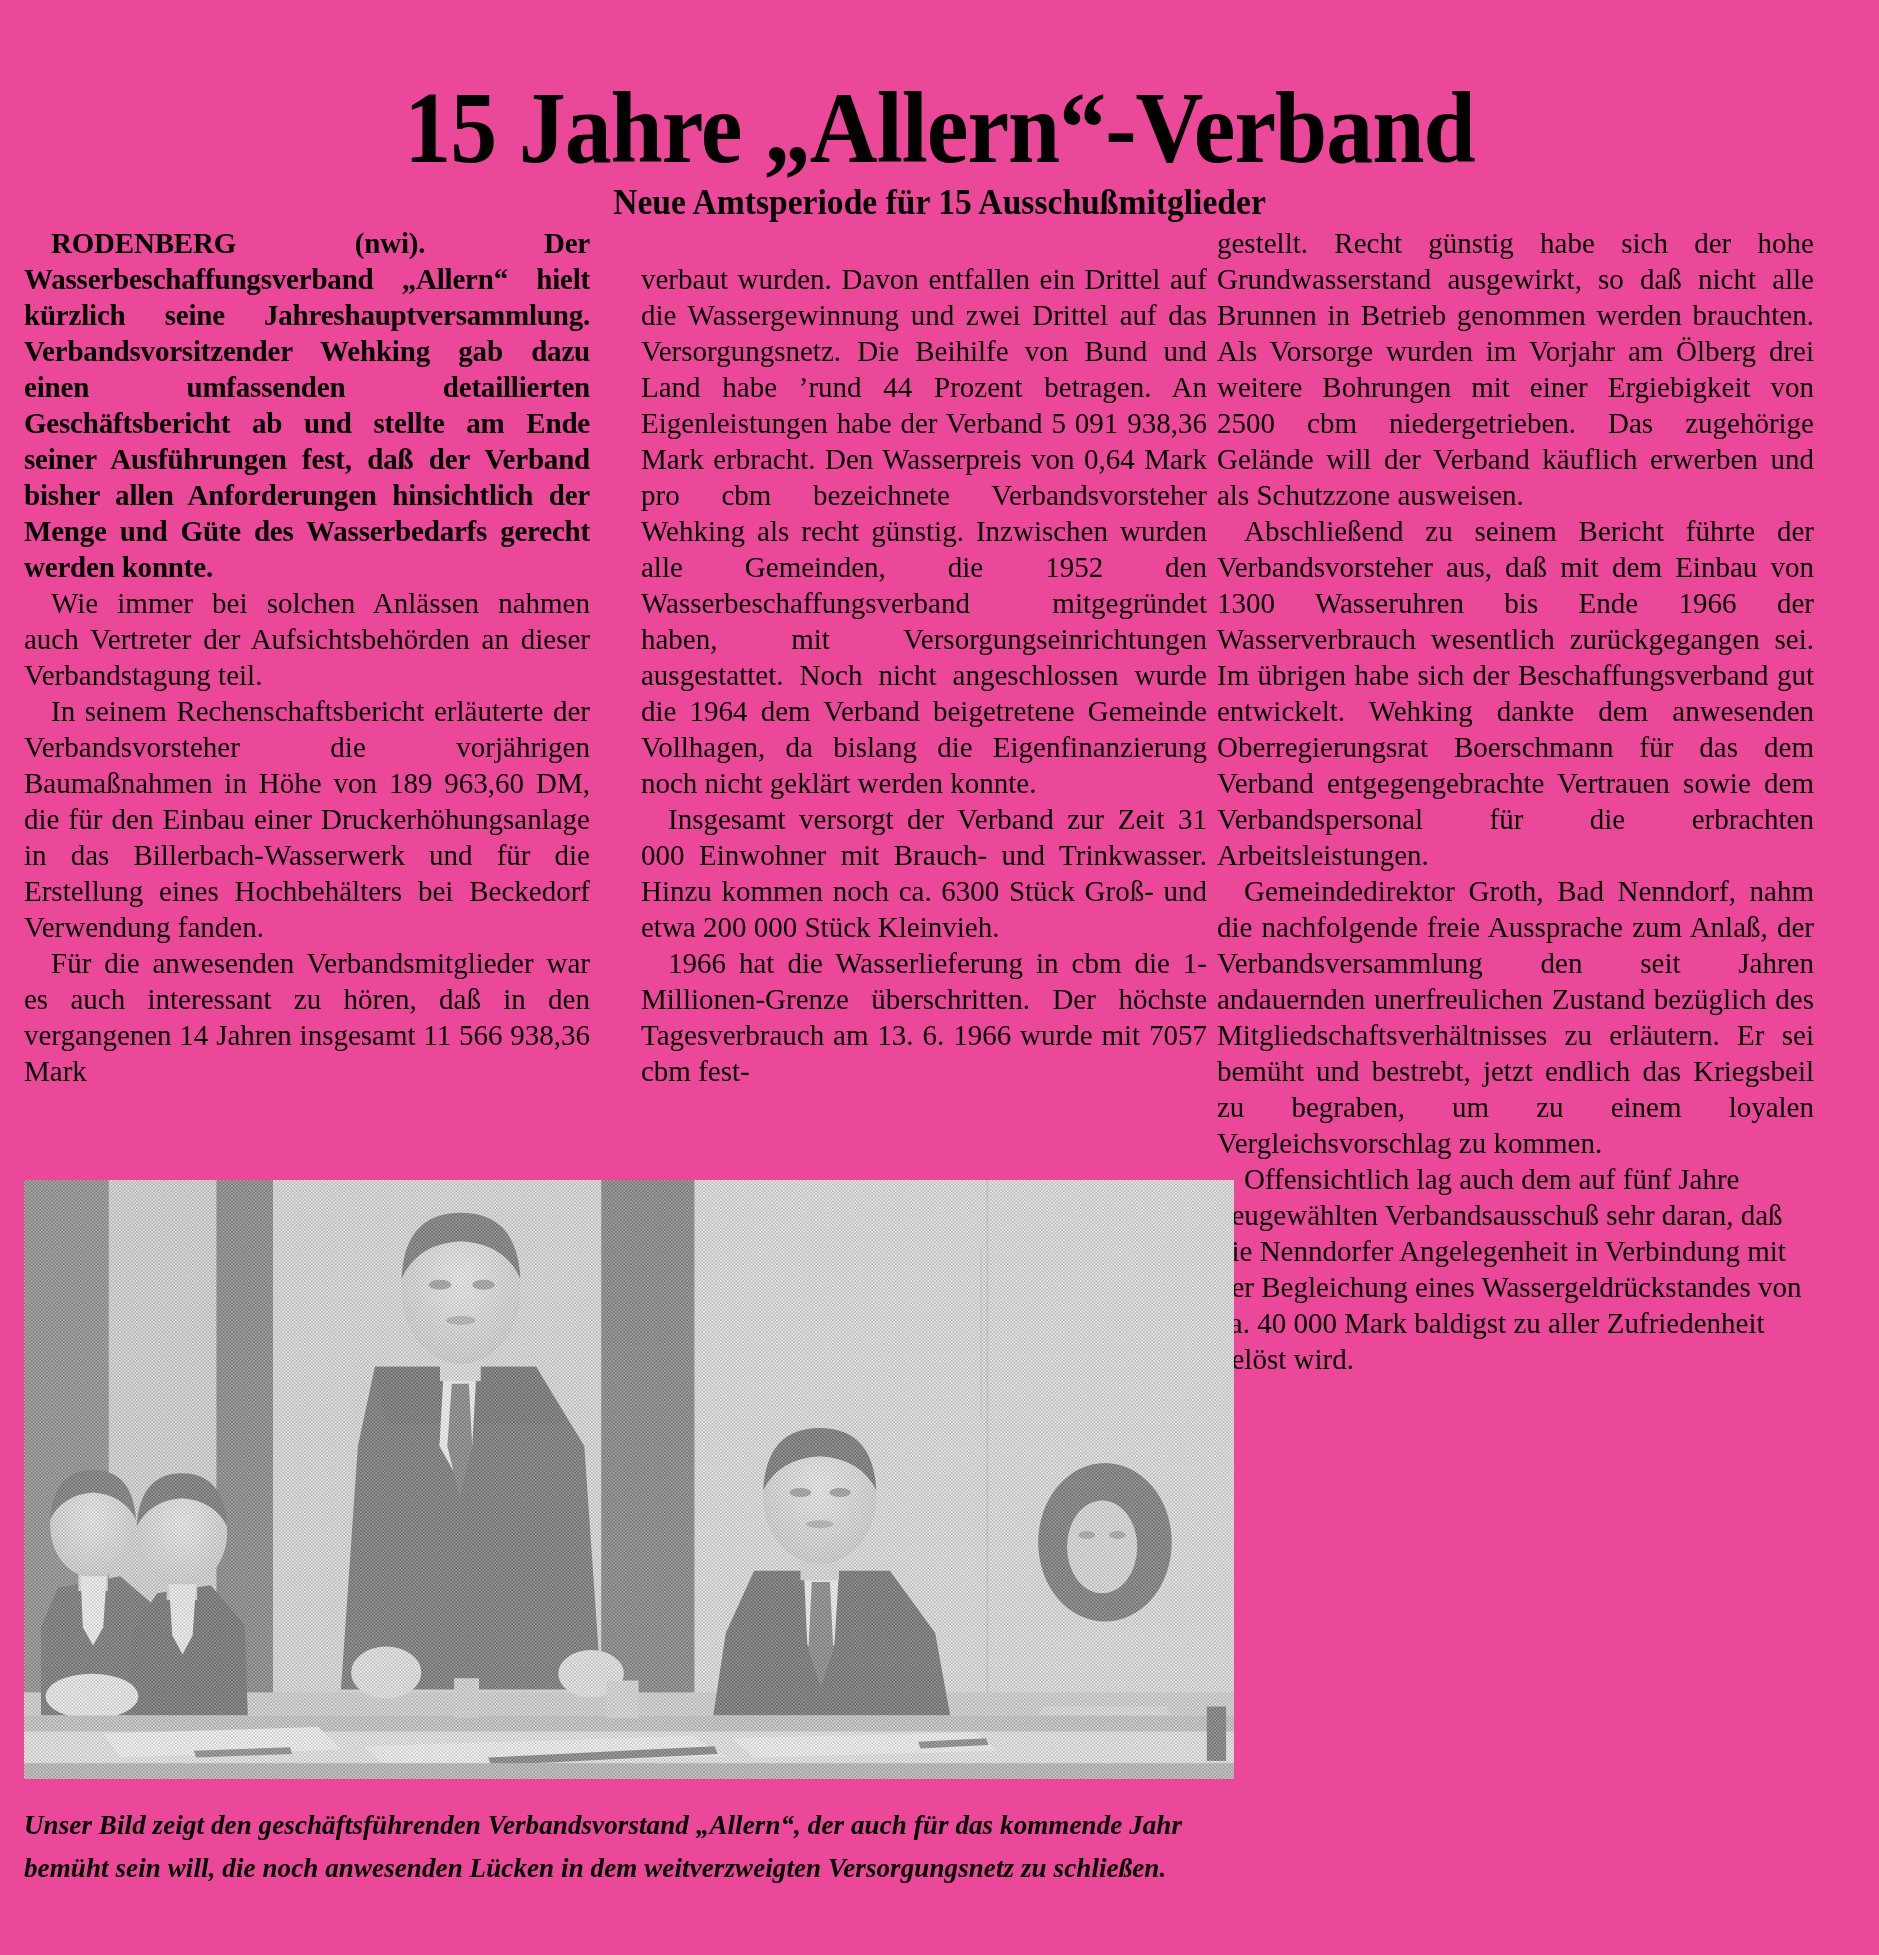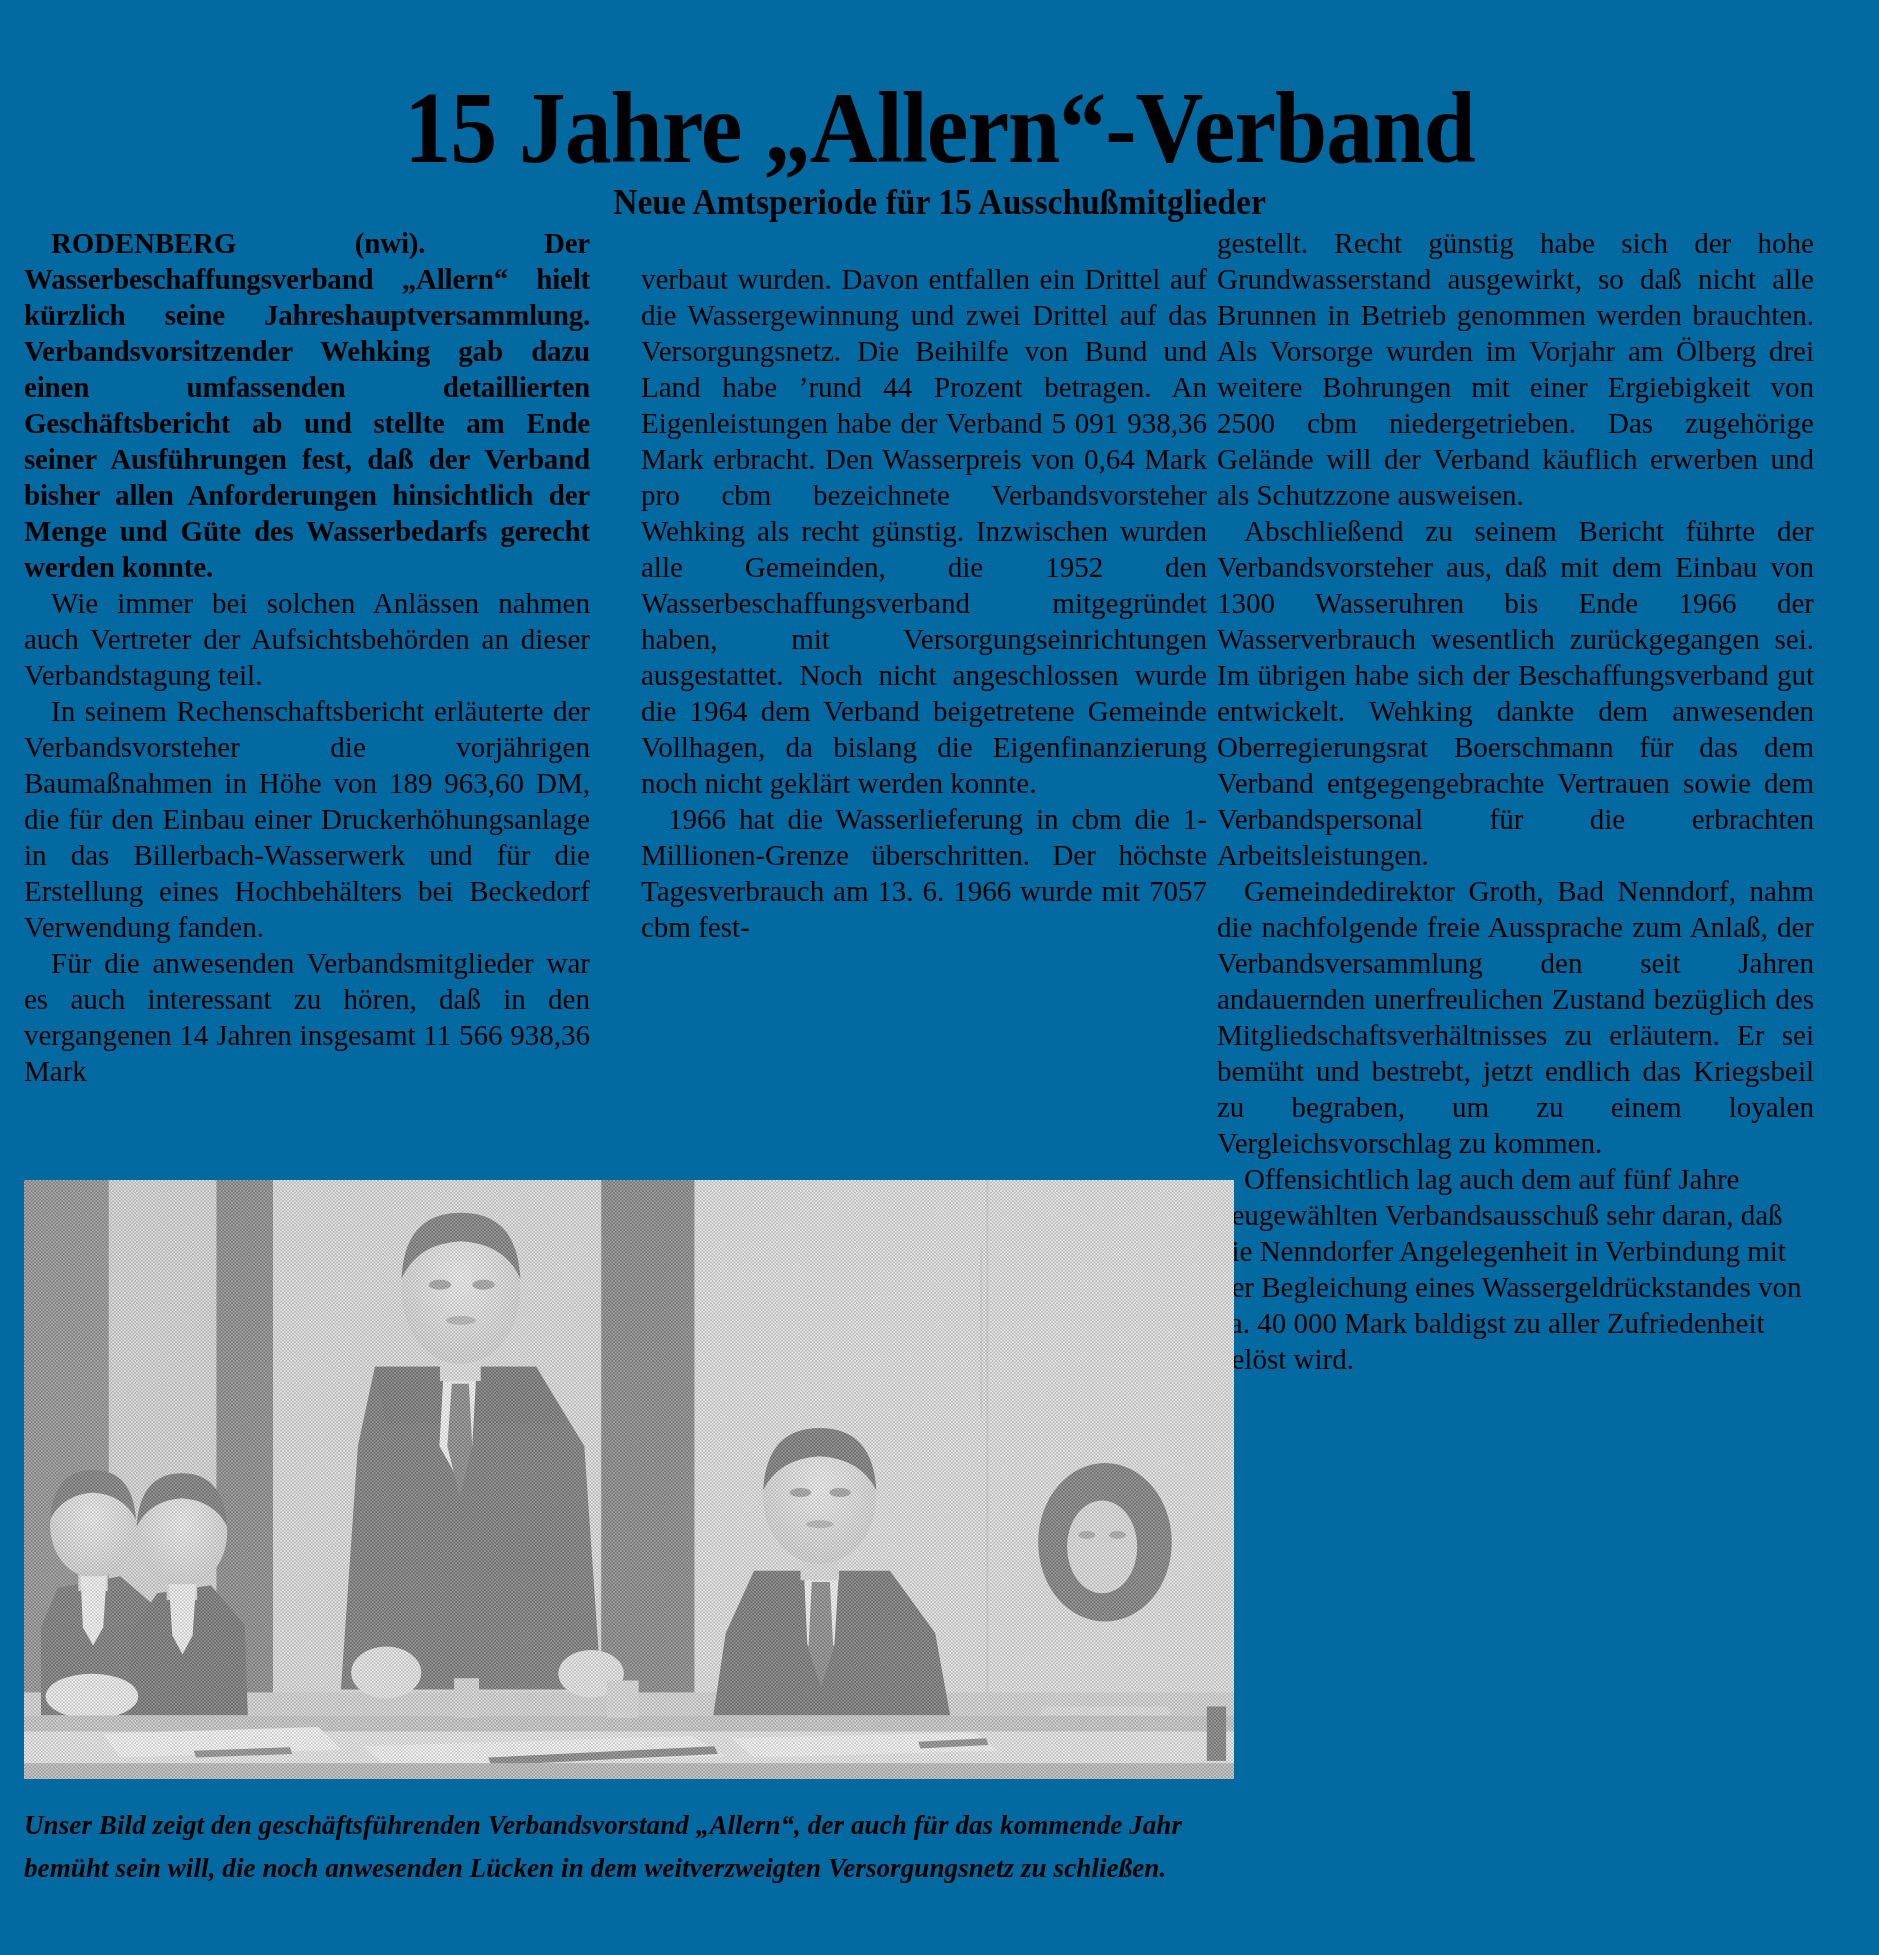--- a/index.html
+++ b/index.html
@@ -2,21 +2,21 @@
 <html style="font-size:9px"><head>
 <meta charset="utf-8">
 <style>
   html,body{margin:0;padding:0;background:#ffffff;}
   body{
     width:1879px;height:1955px;
     font-family:"Liberation Serif", serif;
     color:#000000;
     -webkit-font-smoothing:antialiased;
   }
-  .page{position:relative;width:1879px;height:1955px;overflow:hidden;background:#0369a1;}
+  .page{position:relative;width:1879px;height:1955px;overflow:hidden;background:#ec4899;}
 
   
   .headline{
     position:absolute;left:0;top:0;width:1879px;
     text-align:center;
     font-family:"Liberation Serif", serif;
     font-weight:bold;
     font-size:101px;
     line-height:113px;
     letter-spacing:-1.1px;
@@ -92,20 +92,21 @@
 
     <div class="col" id="col1">
       <p class="lead">RODENBERG (nwi). Der Wasserbeschaffungsverband „Allern“ hielt kürzlich seine Jahreshauptversammlung. Verbandsvorsitzender Wehking gab dazu einen umfassenden detaillierten Geschäftsbericht ab und stellte am Ende seiner Ausführungen fest, daß der Verband bisher allen Anforderungen hinsichtlich der Menge und Güte des Wasserbedarfs gerecht werden konnte.</p>
       <p class="ind">Wie immer bei solchen Anlässen nahmen auch Vertreter der Aufsichtsbehörden an dieser Verbandstagung teil.</p>
       <p class="ind">In seinem Rechenschaftsbericht erläuterte der Verbandsvorsteher die vorjährigen Baumaßnahmen in Höhe von 189 963,60 DM, die für den Einbau einer Druckerhöhungsanlage in das Billerbach-Wasserwerk und für die Erstellung eines Hochbehälters bei Beckedorf Verwendung fanden.</p>
       <p class="ind">Für die anwesenden Verbandsmitglieder war es auch interessant zu hören, daß in den vergangenen 14 Jahren insgesamt 11 566 938,36 Mark</p>
     </div>
 
     <div class="col" id="col2">
       <p>verbaut wurden. Davon entfallen ein Drittel auf die Wassergewinnung und zwei Drittel auf das Versorgungsnetz. Die Beihilfe von Bund und Land habe ’rund 44 Prozent betragen. An Eigenleistungen habe der Verband 5 091 938,36 Mark erbracht. Den Wasserpreis von 0,64 Mark pro cbm bezeichnete Verbandsvorsteher Wehking als recht günstig. Inzwischen wurden alle Gemeinden, die 1952 den Wasserbeschaffungsverband mitgegründet haben, mit Versorgungseinrichtungen ausgestattet. Noch nicht angeschlossen wurde die 1964 dem Verband beigetretene Gemeinde Vollhagen, da bislang die Eigenfinanzierung noch nicht geklärt werden konnte.</p>
+      <p class="ind">Insgesamt versorgt der Verband zur Zeit 31 000 Einwohner mit Brauch- und Trinkwasser. Hinzu kommen noch ca. 6300 Stück Groß- und etwa 200 000 Stück Kleinvieh.</p>
       <p class="ind">1966 hat die Wasserlieferung in cbm die 1-Millionen-Grenze überschritten. Der höchste Tagesverbrauch am 13. 6. 1966 wurde mit 7057 cbm fest-</p>
     </div>
 
     <div class="col" id="col3">
       <p>gestellt. Recht günstig habe sich der hohe Grundwasserstand ausgewirkt, so daß nicht alle Brunnen in Betrieb genommen werden brauchten. Als Vorsorge wurden im Vorjahr am Ölberg drei weitere Bohrungen mit einer Ergiebigkeit von 2500 cbm niedergetrieben. Das zugehörige Gelände will der Verband käuflich erwerben und als Schutzzone ausweisen.</p>
       <p class="ind">Abschließend zu seinem Bericht führte der Verbandsvorsteher aus, daß mit dem Einbau von 1300 Wasseruhren bis Ende 1966 der Wasserverbrauch wesentlich zurückgegangen sei. Im übrigen habe sich der Beschaffungsverband gut entwickelt. Wehking dankte dem anwesenden Oberregierungsrat Boerschmann für das dem Verband entgegengebrachte Vertrauen sowie dem Verbandspersonal für die erbrachten Arbeitsleistungen.</p>
       <p class="ind">Gemeindedirektor Groth, Bad Nenndorf, nahm die nachfolgende freie Aussprache zum Anlaß, der Verbandsversammlung den seit Jahren andauernden unerfreulichen Zustand bezüglich des Mitgliedschaftsverhältnisses zu erläutern. Er sei bemüht und bestrebt, jetzt endlich das Kriegsbeil zu begraben, um zu einem loyalen Vergleichsvorschlag zu kommen.</p>
       <p class="ind last">Offensichtlich lag auch dem auf fünf Jahre neugewählten Verbandsausschuß sehr daran, daß die Nenndorfer Angelegenheit in Verbindung mit der Begleichung eines Wassergeldrückstandes von ca. 40 000 Mark baldigst zu aller Zufriedenheit gelöst wird.</p>
     </div>
 

